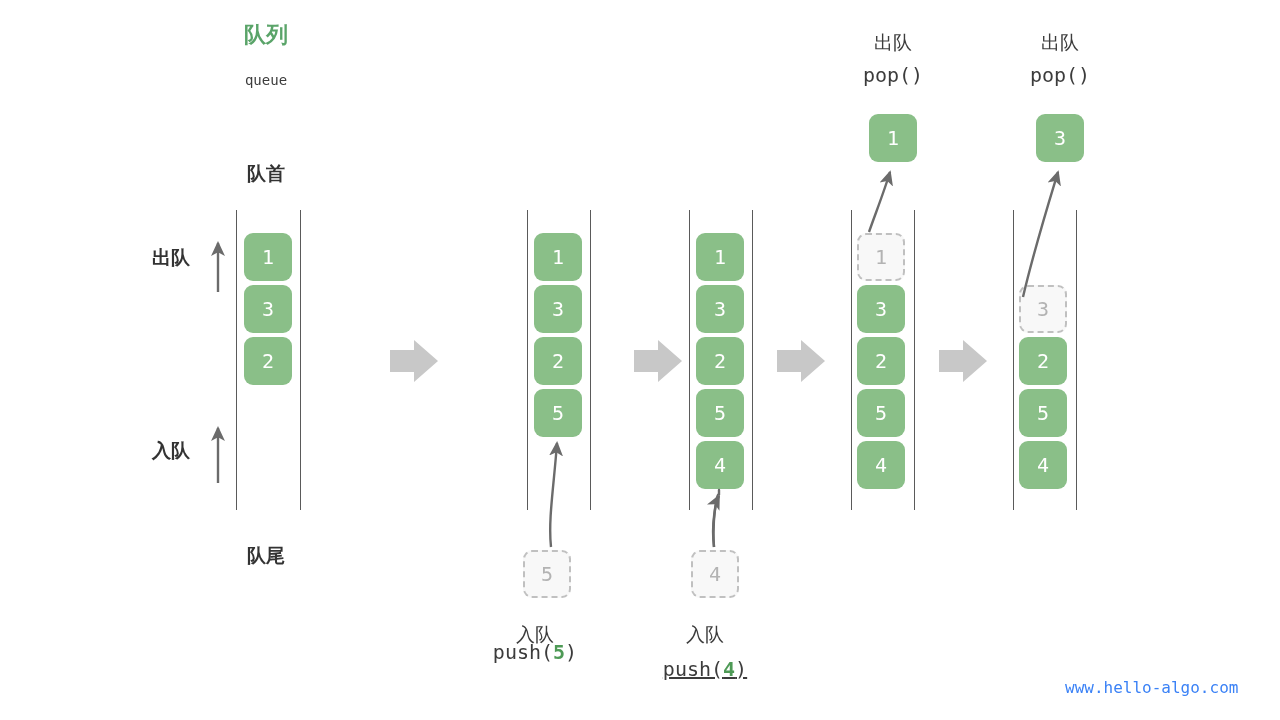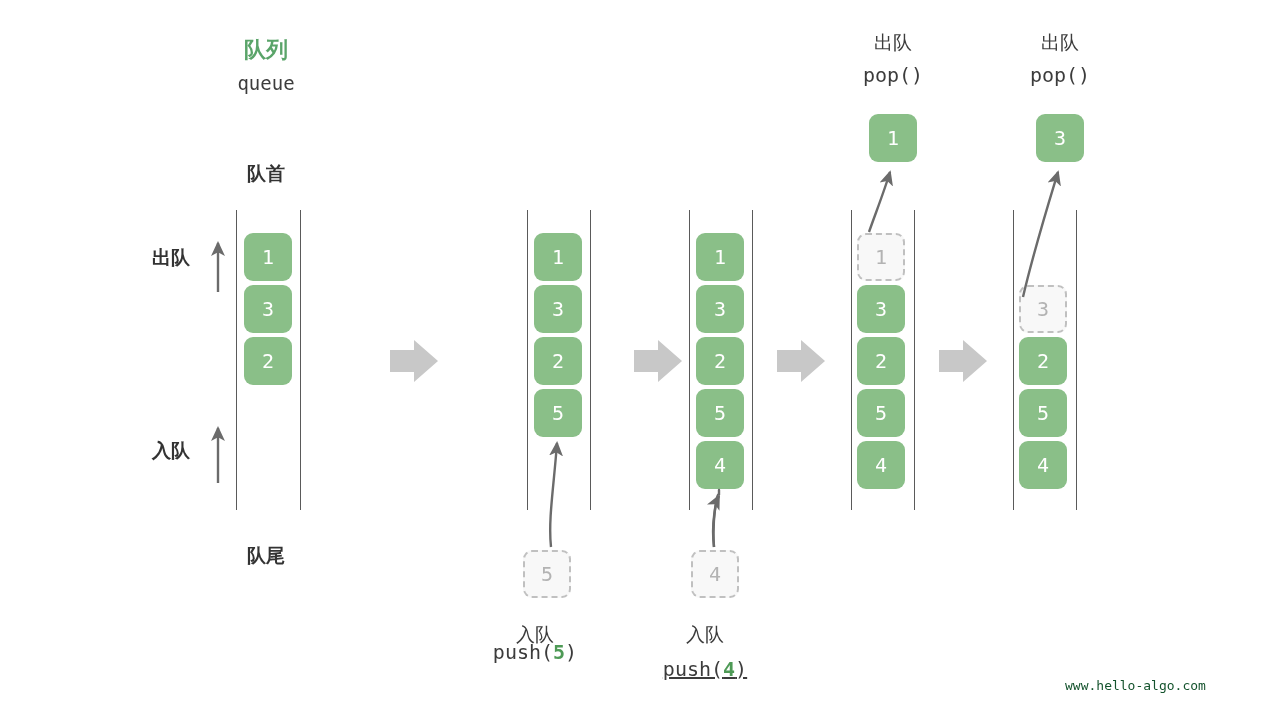--- a/index.html
+++ b/index.html
@@ -26,21 +26,21 @@
   
   .title-cn {
     font-size: 22px;
     font-weight: bold;
     color: #5aa469;
     text-align: center;
     white-space: nowrap;
   }
   .title-en {
     font-family: "DejaVu Sans Mono", "Liberation Mono", monospace;
-    font-size: 19px;
+    font-size: 14px;
     color: #3c3c3c;
     text-align: center;
     white-space: nowrap;
   }
   .edge-label {
     font-size: 19px;
     font-weight: bold;
     color: #333333;
     text-align: center;
     white-space: nowrap;
@@ -61,22 +61,22 @@
   .op-label-code .num { color: #4e9a56; font-weight: bold; }
   .side-label {
     font-size: 19px;
     font-weight: bold;
     color: #333333;
     text-align: right;
     white-space: nowrap;
   }
   .watermark {
     font-family: "DejaVu Sans Mono", "Liberation Mono", monospace;
-    font-size: 13px;
-    color: #14532d;
+    font-size: 16px;
+    color: #3b82f6;
     white-space: nowrap;
   }
 
   
   .rail {
     position: absolute;
     width: 1px;
     background: #5a5a5a;
   }
 
@@ -111,21 +111,21 @@
     width: 1280px;
     height: 720px;
     pointer-events: none;
   }
 </style>
 </head>
 <body>
 
 <div id="stage">
 
-  <div class="abs title-cn" style="left:196px; top:35px; width:140px;">队列</div>
+  <div class="abs title-cn" style="left:196px; top:20px; width:140px;">队列</div>
   <div class="abs title-en" style="left:196px; top:72px; width:140px;">queue</div>
 
   <div class="abs edge-label" style="left:196px; top:161px; width:140px;text-align:center;">队首</div>
   <div class="abs edge-label" style="left:196px; top:543px; width:140px;">队尾</div>
 
   <div class="abs side-label" style="left:110px; top:245px; width:80px;">出队</div>
   <div class="abs side-label" style="left:110px; top:438px; width:80px;">入队</div>
 
   <div class="rail" style="left:236px; top:210px; height:300px;"></div>
   <div class="rail" style="left:300px; top:210px; height:300px;"></div>

